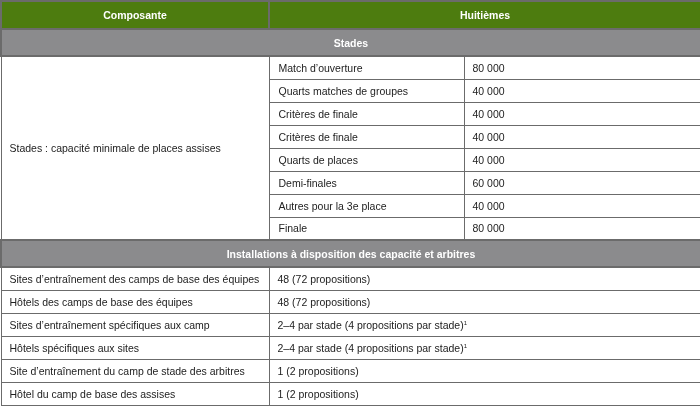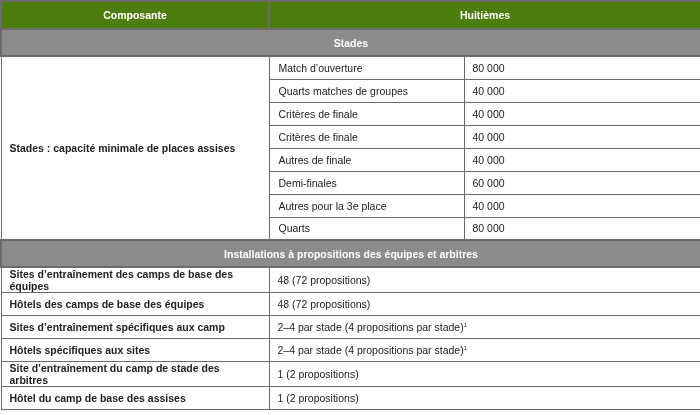--- a/index.html
+++ b/index.html
@@ -1,21 +1,21 @@
 <!DOCTYPE html>
 <html><head>
   <meta charset="utf-8">
   <style>
     html, body { margin: 0; padding: 0; background: #ffffff; }
     body { width: 700px; height: 415px; overflow: hidden; font-family: "Liberation Sans", "DejaVu Sans", sans-serif; color: #222; }
     table { border-collapse: collapse; width: 700px; table-layout: fixed; }
     td, th { border: 1px solid #6b6b6b; padding: 0 8px; font-size: 10.5px; height: 23px; box-sizing: border-box; }
     th.hdr { background: #4d7c0f; color: #ffffff; font-weight: bold; height: 28px; text-align: center; border: 2px solid #6b6b6b; }
     th.sect { background: #8b8b8d; color: #ffffff; font-weight: bold; height: 27px; text-align: center; border: 2px solid #6b6b6b; }
-    td.label { font-weight: bold; }
+    td.label { font-weight: normal; }
     td.sub { padding-left: 9px; }
     sup { font-size: 6px; vertical-align: super; line-height: 0; }
   </style>
 </head>
 <body>
 
 <table>
   <colgroup>
     <col style="width:268px">
     <col style="width:195px">
@@ -42,38 +42,38 @@
     </tr>
     <tr>
       <td class="sub">Critères de finale</td>
       <td>40 000</td>
     </tr>
     <tr>
       <td class="sub">Critères de finale</td>
       <td>40 000</td>
     </tr>
     <tr>
-      <td class="sub">Autres de finale</td>
+      <td class="sub">Quarts de places</td>
       <td>40 000</td>
     </tr>
     <tr>
       <td class="sub">Demi-finales</td>
       <td>60 000</td>
     </tr>
     <tr>
       <td class="sub">Autres pour la 3e place</td>
       <td>40 000</td>
     </tr>
     <tr>
-      <td class="sub">Quarts</td>
+      <td class="sub">Finale</td>
       <td>80 000</td>
     </tr>
 
     <tr>
-      <th class="sect" colspan="3">Installations à propositions des équipes et arbitres</th>
+      <th class="sect" colspan="3">Installations à disposition des capacité et arbitres</th>
     </tr>
     <tr>
       <td class="label">Sites d’entraînement des camps de base des équipes</td>
       <td colspan="2"><span>48 (72 propositions)</span><sup></sup></td>
     </tr>
     <tr>
       <td class="label">Hôtels des camps de base des équipes</td>
       <td colspan="2"><span>48 (72 propositions)</span><sup></sup></td>
     </tr>
     <tr>

